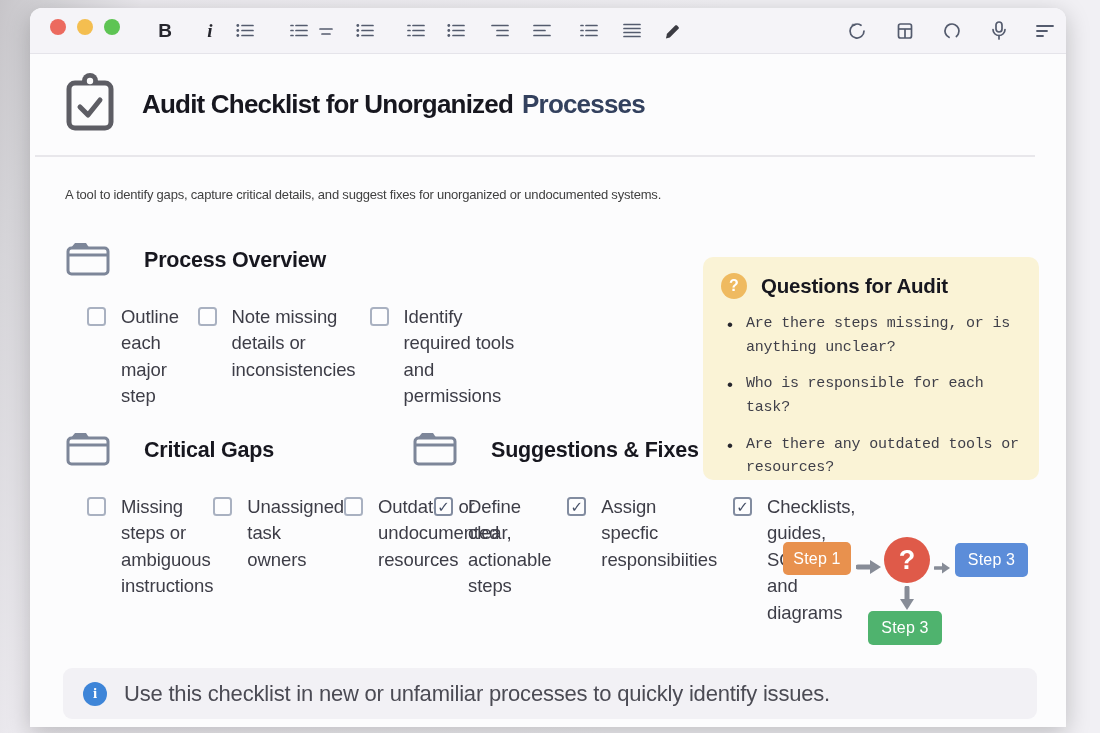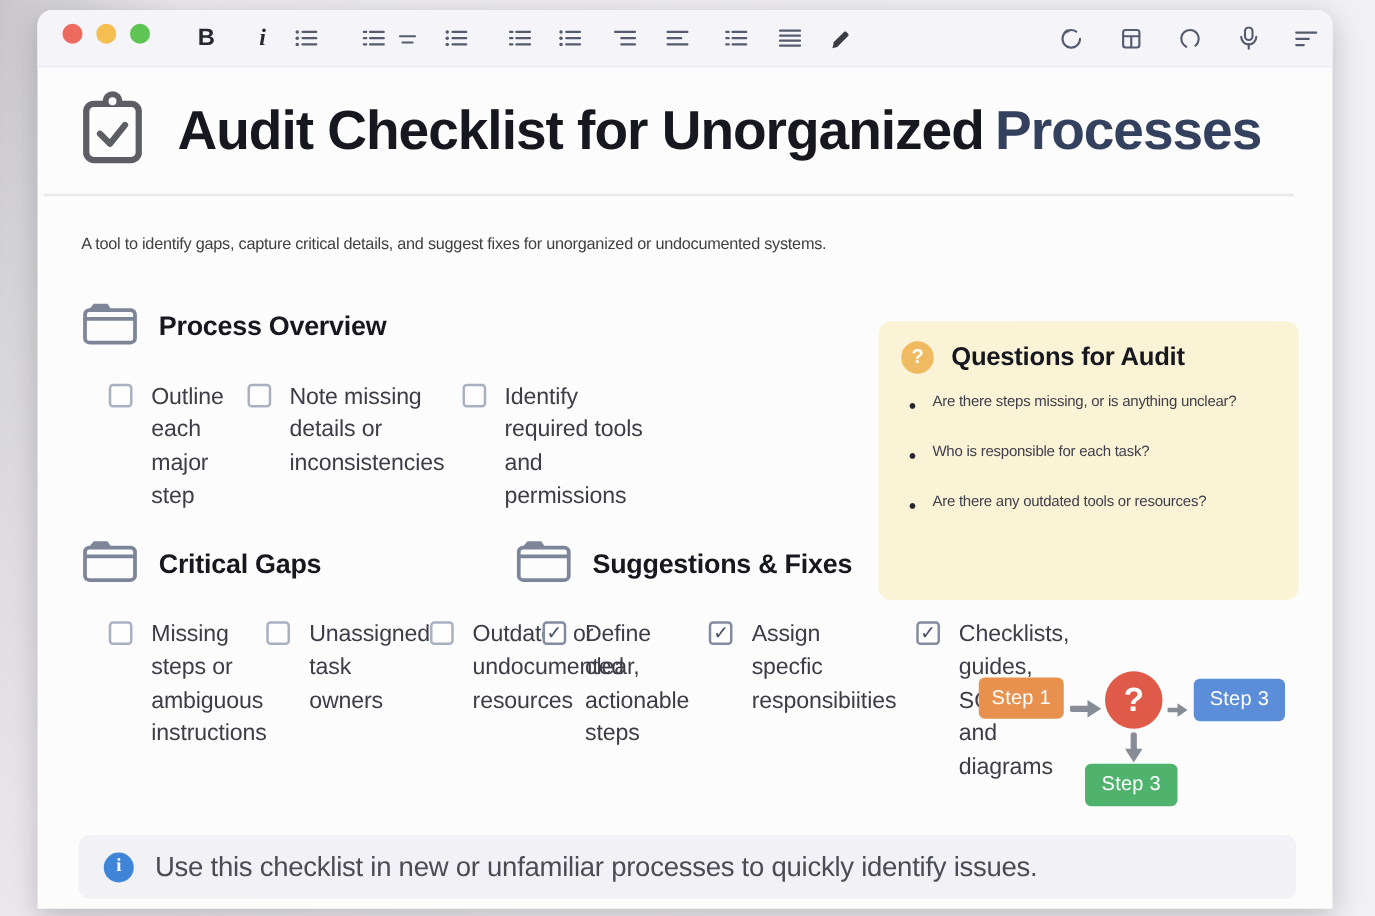--- a/index.html
+++ b/index.html
@@ -23,26 +23,26 @@
   .tb-item {
     position:absolute; top:50%; transform:translateY(-50%);
     display:flex; align-items:center; justify-content:center;
     width:26px; height:26px; color:#3E4454; cursor:default;
   }
   .tb-bold { font-weight:700; font-size:19px; color:#26262E; }
   .tb-italic { font-family:"Liberation Serif","DejaVu Serif",serif; font-style:italic; font-weight:700; font-size:19px; color:#26262E; }
   .tb-item svg { display:block; }
   
   .title-row { position:absolute; left:34px; top:64px; display:flex; align-items:center; gap:26px; }
-  .page-title { font-size:44px; font-weight:600; letter-spacing:-0.8px; color:#17171F; white-space:nowrap; }
+  .page-title { font-size:26px; font-weight:600; letter-spacing:-0.8px; color:#17171F; white-space:nowrap; }
   .page-title .accent { color:#33415E; margin-left:9px; }
   .divider { position:absolute; left:5px; top:147px; width:1000px; height:2px; background:#E8E7EB; }
   .subtitle { position:absolute; left:35px; top:179px; font-size:13px; color:#404040; letter-spacing:-0.2px; white-space:nowrap; }
   
-  .section-head { position:absolute; display:flex; align-items:center; gap:17px; }
+  .section-head { position:absolute; display:flex; align-items:center; gap:34px; }
   .sec-title { font-size:21.5px; font-weight:700; color:#17171F; letter-spacing:-0.2px; white-space:nowrap; }
   
   .check-list { position:absolute; display:flex; flex-direction:row; }
   .check-row { display:flex; align-items:flex-start; gap:15px; }
   .checkbox {
     flex:none; width:19px; height:19px; margin-top:3px;
     border:2px solid #A9B1C1; border-radius:3.5px; background:#FDFDFE;
     display:flex; align-items:center; justify-content:center;
     font-size:15px; line-height:1; font-weight:700; color:#454F66;
   }
@@ -56,21 +56,21 @@
   .qbox-head { display:flex; align-items:center; gap:14px; margin:1px 0 13px 2px; }
   .qbadge {
     flex:none; width:26px; height:26px; border-radius:50%; background:#EFBA60;
     color:#FFFFFF; font-weight:700; font-size:16px;
     display:flex; align-items:center; justify-content:center;
   }
   .qtitle { font-size:20.5px; font-weight:700; color:#17171F; letter-spacing:-0.2px; }
   .qlist { display:flex; flex-direction:column; gap:13px; padding-left:8px; }
   .qitem { display:flex; gap:13px; }
   .qbullet { font-size:17px; color:#26262E; line-height:1.58; }
-  .qtext { font-size:12px; color:#3F3F49; line-height:1.58; letter-spacing:-0.2px; }
+  .qtext { font-size:15px; color:#3F3F49; line-height:1.58; letter-spacing:-0.2px;font-family:Liberation Mono, monospace; }
   
   .step-box {
     position:absolute; border-radius:5px; color:#fff; font-weight:400; font-size:16px;
     display:flex; align-items:center; justify-content:center; letter-spacing:0.2px;
   }
   .qcircle {
     position:absolute; left:854px; top:529px; width:46px; height:46px; border-radius:50%;
     color:#fff; font-weight:700; font-size:27px;
     display:flex; align-items:center; justify-content:center;
   }

